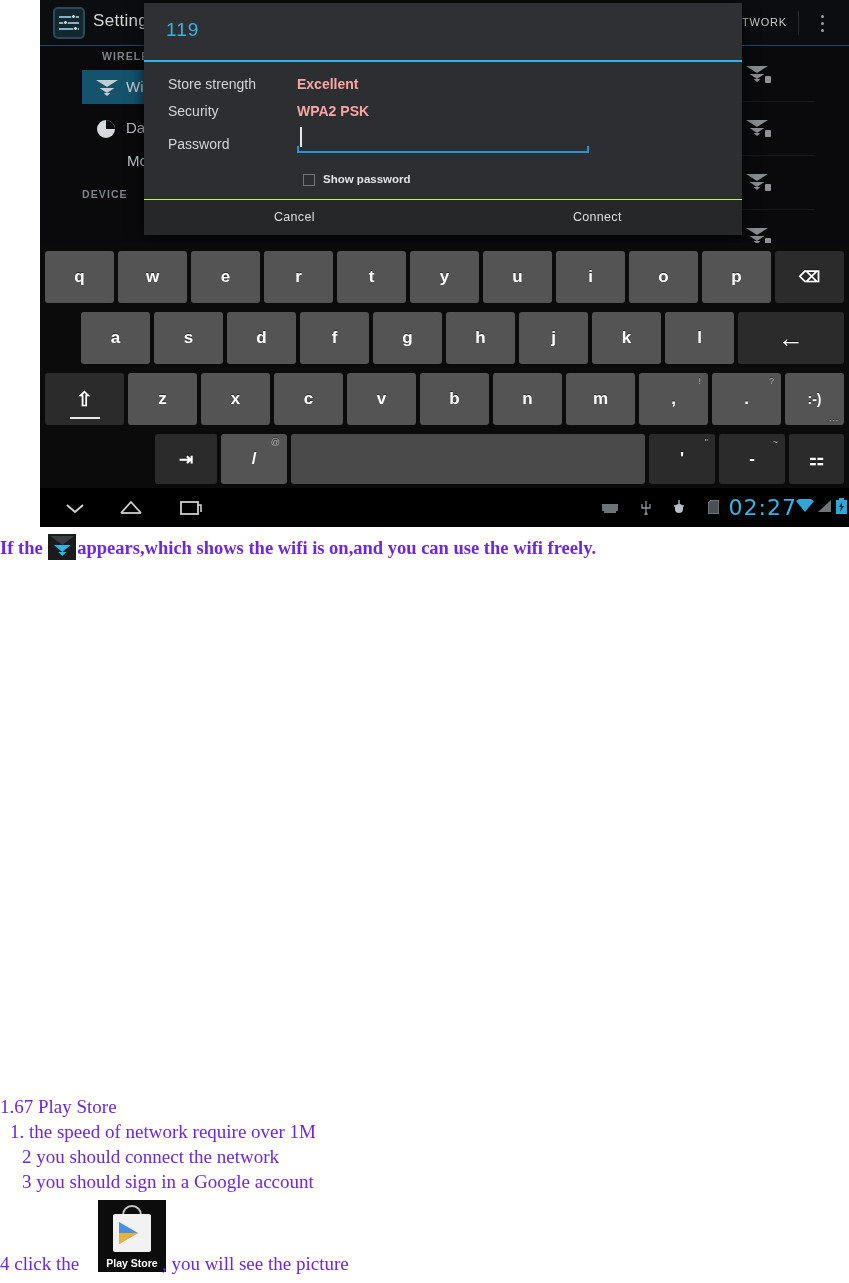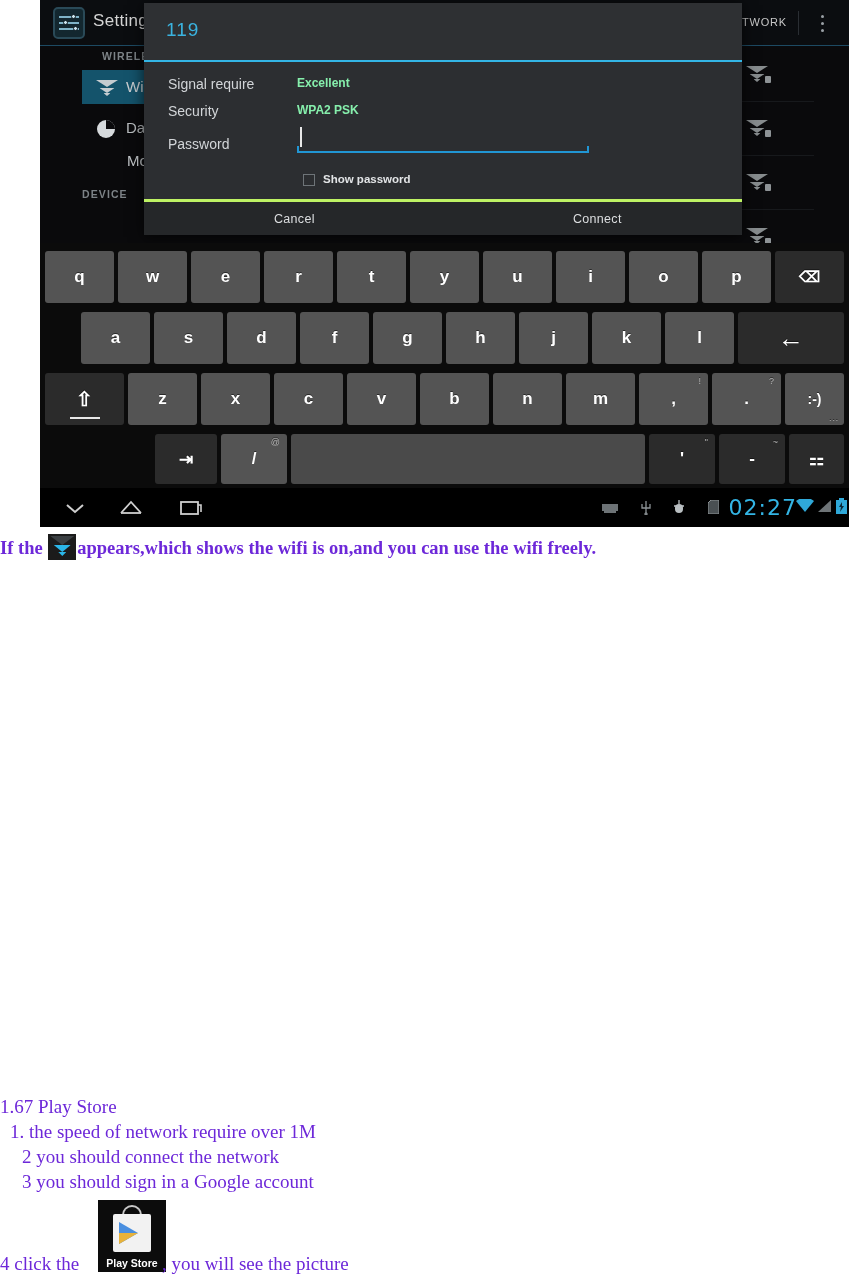--- a/index.html
+++ b/index.html
@@ -122,21 +122,21 @@
   .dlg-rule {
     position: absolute; left: 0; top: 57px; width: 598px; height: 2px;
     background: #33b5e5;
   }
   .dlg-body { position: absolute; left: 0; top: 59px; width: 598px; height: 137px; background: #2c2e31; }
 
   .row-label {
     position: absolute; font-size: 14px; color: #d2d5d8;
   }
   .row-value {
-    position: absolute; font-size: 12px; color: #86efac; font-weight: bold;
+    position: absolute; font-size: 14px; color: #fca5a5; font-weight: bold;
   }
 
   .pw-wrap { position: absolute; left: 153px; top: 63px; width: 292px; height: 28px; }
   .pw-caret {
     position: absolute; left: 3px; top: 2px; width: 1.5px; height: 20px; background: #e8e8e8;
   }
   .pw-underline {
     position: absolute; left: 0; bottom: 0; width: 292px; height: 2px; background: #2196d4;
   }
   .pw-underline::before, .pw-underline::after {
@@ -149,21 +149,21 @@
     position: absolute; left: 159px; top: 112px; width: 12px; height: 12px;
     border: 1.5px solid #6e7478; background: transparent;
   }
   .cb-label {
     position: absolute; left: 179px; top: 111px; font-size: 11.5px;
     color: #e2e4e6; font-weight: bold;
   }
 
   .dlg-footer {
     position: absolute; left: 0; top: 196px; width: 598px; height: 36px;
-    background: #252729; border-top: 3px solid #bef264;
+    background: #252729; border-top: 1px solid #bef264;
   }
   .dlg-btn {
     position: absolute; top: 10px; font-size: 12.5px; color: #dcdee0; letter-spacing: .3px;
   }
   .dlg-btn.cancel  { left: 130px; }
   .dlg-btn.connect { left: 429px; }
 
   
   .kb {
     position: absolute; left: 0; top: 243px; width: 809px; height: 245px;
@@ -346,21 +346,21 @@
         <span class="wifi-lock"></span>
       </div>
     </div>
   </div>
 
   <div class="dialog">
     <div class="dlg-title">119</div>
     <div class="dlg-rule"></div>
 
     <div class="dlg-body">
-      <div class="row-label" style="left:24px; top:14px;">Signal require</div>
+      <div class="row-label" style="left:24px; top:14px;">Store strength</div>
       <div class="row-value" style="left:153px; top:14px;">Excellent</div>
 
       <div class="row-label" style="left:24px; top:41px;">Security</div>
       <div class="row-value" style="left:153px; top:41px;">WPA2 PSK</div>
 
       <div class="row-label" style="left:24px; top:74px;">Password</div>
 
       <div class="pw-wrap">
         <span class="pw-caret"></span>
         <span class="pw-underline"></span>

